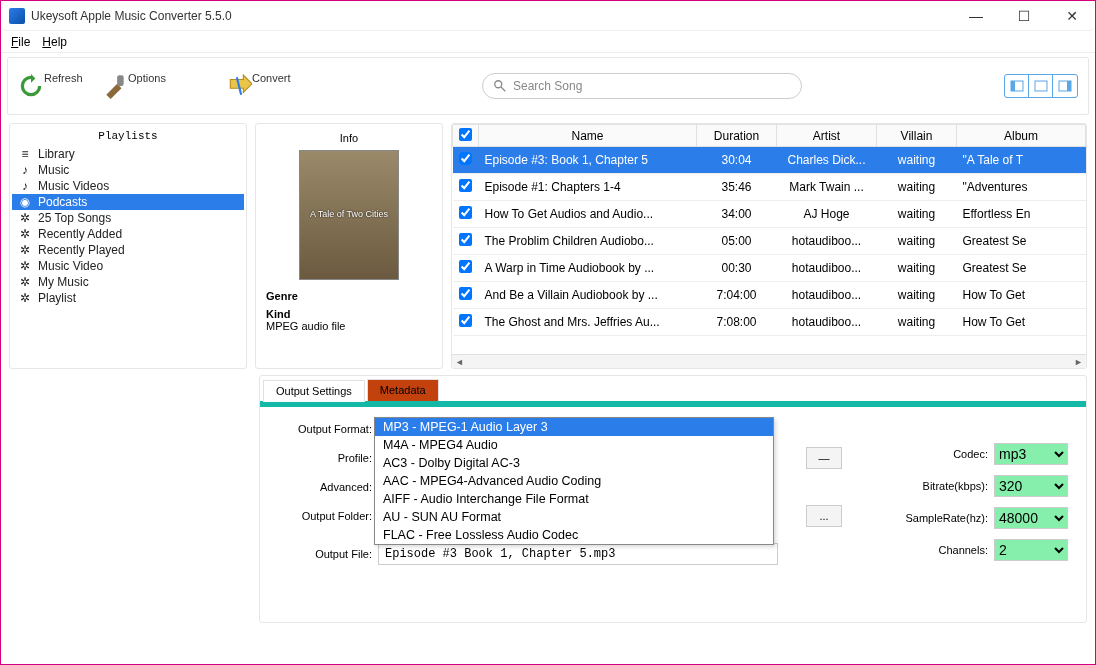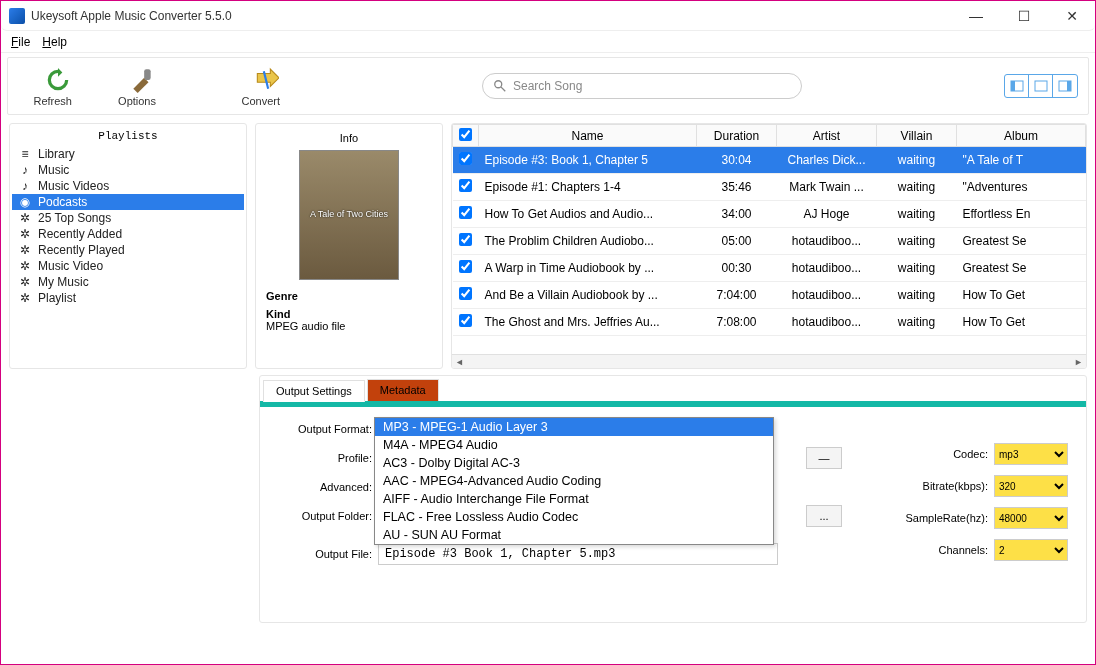--- a/index.html
+++ b/index.html
@@ -6,21 +6,21 @@
 body { background: #fff; width: 1096px; height: 665px; overflow: hidden; border: 1px solid #d4007f; position: relative; }
 .titlebar { height: 30px; display: flex; align-items: center; padding: 0 8px; background: #fff; border-bottom: 1px solid #eee; border-radius: 6px; }
 .titlebar .ticon { width: 16px; height: 16px; background: linear-gradient(135deg,#2b7de9,#0b4fa8); border-radius: 2px; margin-right: 6px; }
 .titlebar .ttext { font-size: 12px; color: #333; flex: 1; }
 .titlebar .wbtns { display: flex; gap: 18px; font-size: 14px; color: #333; }
 .titlebar .wbtn { width: 30px; text-align: center; cursor: default; }
 .menubar { height: 22px; display: flex; align-items: center; padding: 0 10px; gap: 12px; font-size: 12px; border-bottom: 1px solid #eee; }
 .menubar span { text-decoration: underline; text-decoration-color: transparent; }
 .menubar .u { text-decoration: underline; }
 .toolbar { height: 58px; border: 1px solid #e6e6e6; margin: 4px 6px 0 6px; border-radius: 2px; display: flex; align-items: center; padding: 4px 10px; gap: 30px; }
-.tbitem { display: flex; flex-direction: column; align-items: flex-end; font-size: 11px; color: #333; font-family: "Courier New", monospace; width: 54px; }
+.tbitem { display: flex; flex-direction: row; align-items: flex-start; font-size: 11px; color: #333; font-family: "Courier New", monospace; width: 54px; }
 .tbitem .ic { width: 28px; height: 28px; margin-bottom: 1px; display: flex; align-items: center; justify-content: center; }
 .tbitem .ic svg { width: 26px; height: 26px; }
 .searchwrap { flex: 1; display: flex; justify-content: center; }
 .searchbox { width: 320px; height: 26px; border: 1px solid #ccc; border-radius: 13px; display: flex; align-items: center; padding: 0 10px; font-size: 12px; color: #888; font-family: "Courier New", monospace; }
 .searchbox svg { width: 14px; height: 14px; margin-right: 6px; stroke: #888; fill: none; }
 .viewbtns { display: flex; border: 1px solid #5aa7e8; border-radius: 3px; overflow: hidden; }
 .viewbtns div { width: 24px; height: 22px; border-right: 1px solid #5aa7e8; display: flex; align-items: center; justify-content: center; }
 .viewbtns div:last-child { border-right: none; }
 .viewbtns svg { width: 14px; height: 12px; }
 .mainrow { display: flex; margin: 8px 8px 0 8px; gap: 8px; height: 246px; }
@@ -55,21 +55,21 @@
 .formrow { display: flex; align-items: center; margin-bottom: 12px; font-size: 11px; font-family: "Courier New", monospace; }
 .formrow .flabel { width: 104px; text-align: right; padding-right: 6px; }
 .formrow input.txt { flex: 0 0 400px; height: 22px; border: 1px solid #ccc; padding: 0 6px; font-size: 12px; font-family: Arial, sans-serif; }
 .formrow .smallbtn { width: 36px; height: 22px; border: 1px solid #ccc; margin-left: 8px; background: #f4f4f4; font-size: 11px; text-align:center; line-height:20px; }
 .dropdown { position: absolute; left: 114px; top: 10px; width: 400px; border: 1px solid #888; background: #fff; z-index: 50; box-shadow: 2px 2px 4px rgba(0,0,0,0.15); font-size: 12.5px; font-family: Arial, sans-serif; }
 .dropdown .opt { padding: 2px 8px; }
 .dropdown .opt.sel { background: #2b7de9; color: #fff; }
 .rightcfg { position: absolute; right: 18px; top: 36px; width: 190px; font-size: 11px; font-family: "Courier New", monospace; }
 .rightcfg .crow { display: flex; align-items: center; justify-content: flex-end; margin-bottom: 10px; }
 .rightcfg .crow .cl { padding-right: 6px; }
-.rightcfg select { width: 74px; height: 22px; border: 1px solid #ccc; font-size: 10px; background: #fde047; }
+.rightcfg select { width: 74px; height: 22px; border: 1px solid #ccc; font-size: 14px; background: #86efac; }
 input[type=checkbox] { width: 13px; height: 13px; }
 </style>
 </head>
 <body>
 
 <div class="titlebar">
   <div class="ticon"></div>
   <div class="ttext">Ukeysoft Apple Music Converter 5.5.0</div>
   <div class="wbtns">
     <div class="wbtn">—</div>
@@ -316,22 +316,22 @@
       <div class="flabel">Output File:</div>
       <input class="txt" type="text" style="font-family: &quot;Courier New&quot;, monospace;" value="Episode #3 Book 1, Chapter 5.mp3">
     </div>
 
     <div class="dropdown" id="dd">
         <div class="opt sel">MP3 - MPEG-1 Audio Layer 3</div>
         <div class="opt">M4A - MPEG4 Audio</div>
         <div class="opt">AC3 - Dolby Digital AC-3</div>
         <div class="opt">AAC - MPEG4-Advanced Audio Coding</div>
         <div class="opt">AIFF - Audio Interchange File Format</div>
+        <div class="opt">AU - SUN AU Format</div>
         <div class="opt">FLAC - Free Lossless Audio Codec</div>
-        <div class="opt">AU - SUN AU Format</div>
       </div>
 
     <div class="rightcfg">
       <div class="crow">
         <span class="cl">Codec:</span>
         <select><option>mp3</option></select>
       </div>
       <div class="crow">
         <span class="cl">Bitrate(kbps):</span>
         <select><option>320</option></select>

